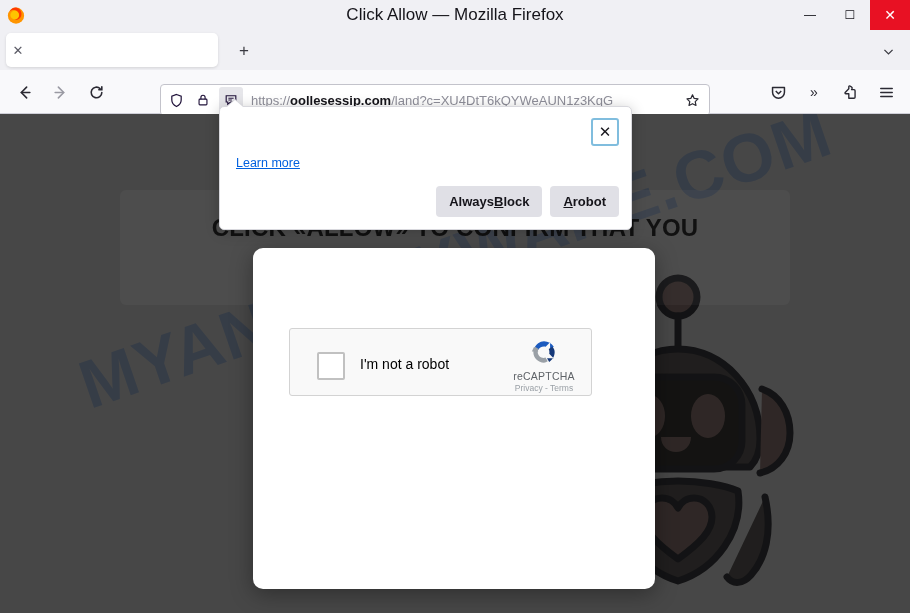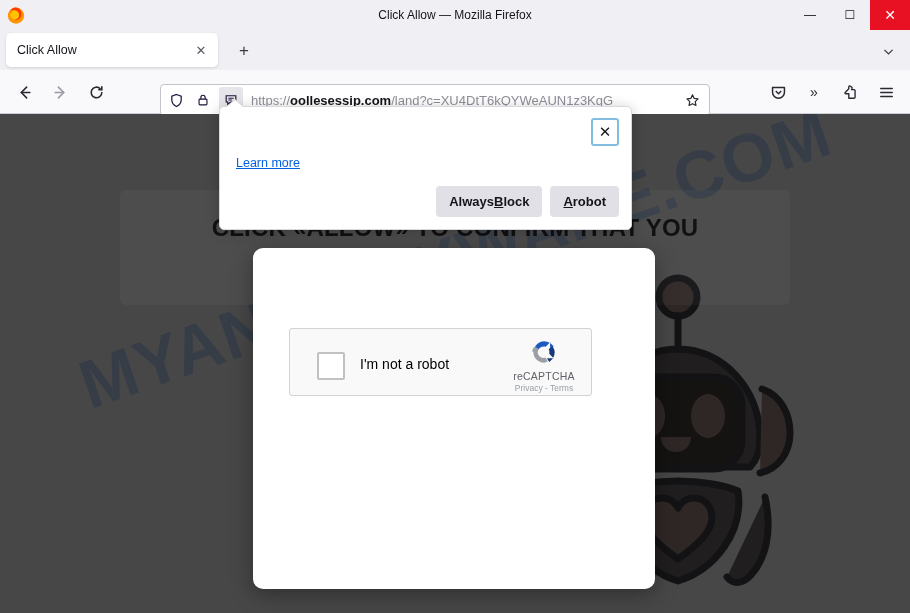--- a/index.html
+++ b/index.html
@@ -17,21 +17,21 @@
     position: absolute; left: 0; top: 0; width: 910px; height: 30px;
     background: #f0f0f4;
     display: flex; align-items: center;
   }
   .ff-logo {
     position: absolute; left: 6px; top: 5px; width: 20px; height: 20px;
   }
   .win-title {
     position: absolute; left: 0; top: 0; width: 910px; height: 30px;
     display: flex; align-items: center; justify-content: center;
-    font-size: 12px; color: #15141a;
+    font-size: 17px; color: #15141a;
   }
   .win-buttons {
     position: absolute; right: 0; top: 0; height: 30px;
     display: flex; align-items: stretch;
   }
   .win-btn {
     width: 34px; display: flex; align-items: center; justify-content: center;
     font-size: 12px; color: #15141a;
   }
   .win-btn.min { width: 40px; }
@@ -241,21 +241,20 @@
     <div class="win-title">Click Allow — Mozilla Firefox</div>
     <div class="win-buttons">
       <div class="win-btn min">—</div>
       <div class="win-btn max">☐</div>
       <div class="win-btn close">✕</div>
     </div>
   </div>
 
   <div class="tabstrip">
     <div class="tab">
-      <div class="tab-label">Click Allow</div>
       <div class="tab-close">✕</div>
     </div>
     <div class="newtab">+</div>
     <div class="tablist-chevron">
       <svg width="13" height="13" viewBox="0 0 16 16" fill="none" stroke="currentColor" stroke-width="1.6">
         <path d="M3 6l5 5 5-5"></path>
       </svg>
     </div>
   </div>
 

